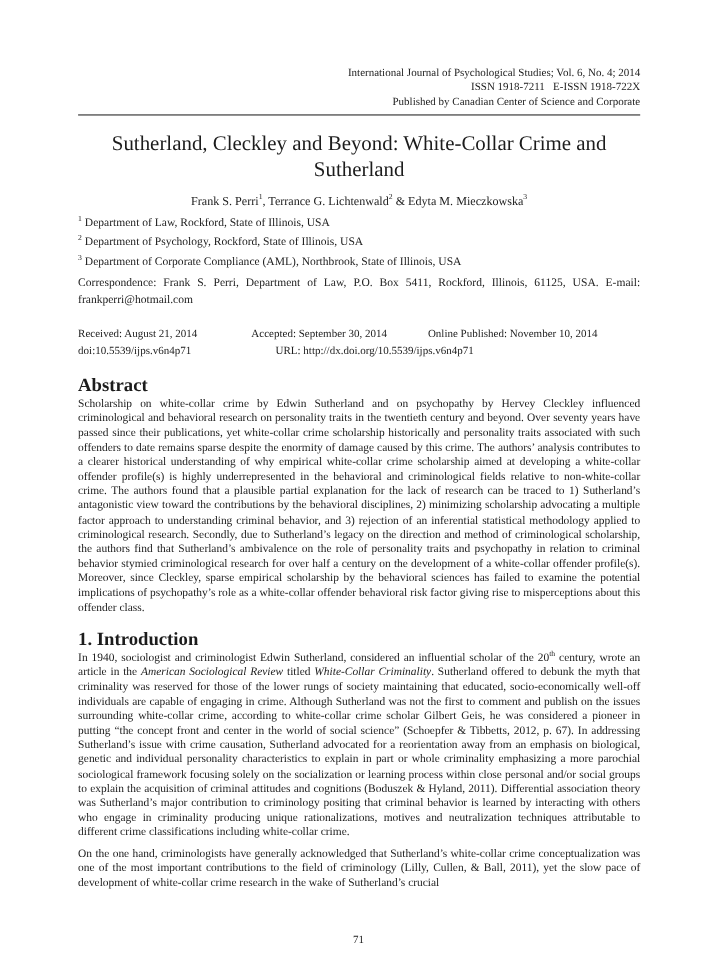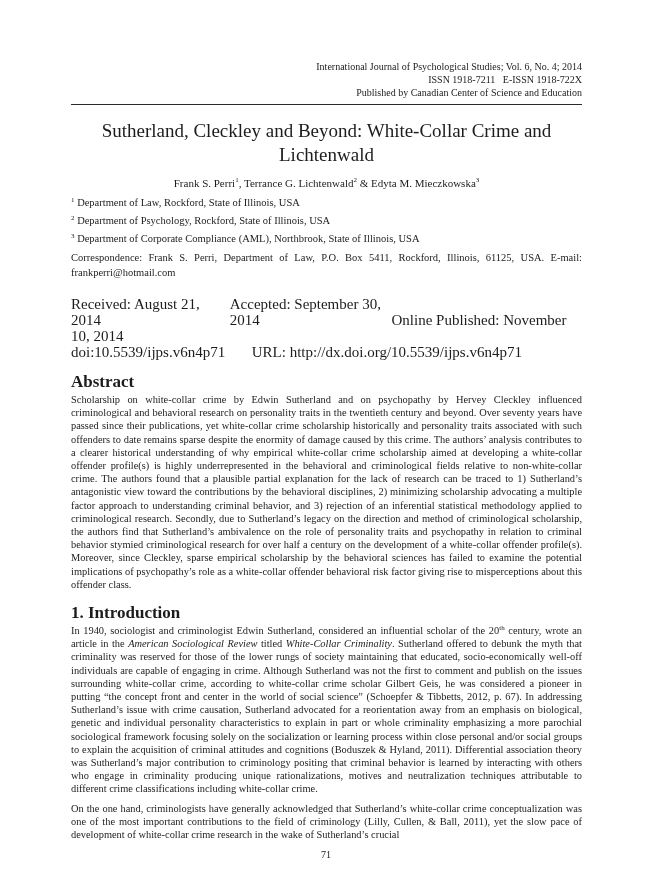--- a/index.html
+++ b/index.html
@@ -49,21 +49,21 @@
   }
   .correspondence {
     font-size: 10.5px;
     line-height: 15px;
     text-align: justify;
     margin: 2px 0 0 0;
   }
   
   .pub-info {
     margin-top: 16px;
-    font-size: 15px;
+    font-size: 10px;
     font-family: Liberation Serif, serif;
   }
   .pub-row { line-height: 16px; }
   .pub-row .cell-1 { display: inline-block; width: 155px; }
   .pub-row .cell-2 { display: inline-block; width: 158px; }
   .pub-row .cell-doi { display: inline-block; width: 177px; }
   
   .section-heading {
     font-size: 17px;
     font-weight: bold;
@@ -89,24 +89,24 @@
   }
 </style>
 </head>
 <body>
 
 <div class="page">
 
   <div class="journal-header">
     <div>International Journal of Psychological Studies; Vol. 6, No. 4; 2014</div>
     <div>ISSN 1918-7211&nbsp;&nbsp;&nbsp;E-ISSN 1918-722X</div>
-    <div>Published by Canadian Center of Science and Education</div>
+    <div>Published by Canadian Center of Science and Corporate</div>
   </div>
 
-  <h1 class="paper-title"><span>Sutherland, Cleckley and Beyond: White-Collar Crime and</span><br><span>Lichtenwald</span></h1>
+  <h1 class="paper-title"><span>Sutherland, Cleckley and Beyond: White-Collar Crime and</span><br><span>Sutherland</span></h1>
 
   <p class="author-line"><span>Frank S. Perri</span><sup>1</sup><span>, </span><span>Terrance G. Lichtenwald</span><sup>2</sup><span> &amp; </span><span>Edyta M. Mieczkowska</span><sup>3</sup></p>
 
   <div class="affiliations">
     <p class="affil"><sup>1</sup><span> Department of Law, Rockford, State of Illinois, USA</span></p>
     <p class="affil"><sup>2</sup><span> Department of Psychology, Rockford, State of Illinois, USA</span></p>
     <p class="affil"><sup>3</sup><span> Department of Corporate Compliance (AML), Northbrook, State of Illinois, USA</span></p>
     <p class="correspondence">Correspondence: Frank S. Perri, Department of Law, P.O. Box 5411, Rockford, Illinois, 61125, USA. E-mail: frankperri@hotmail.com</p>
   </div>
 

